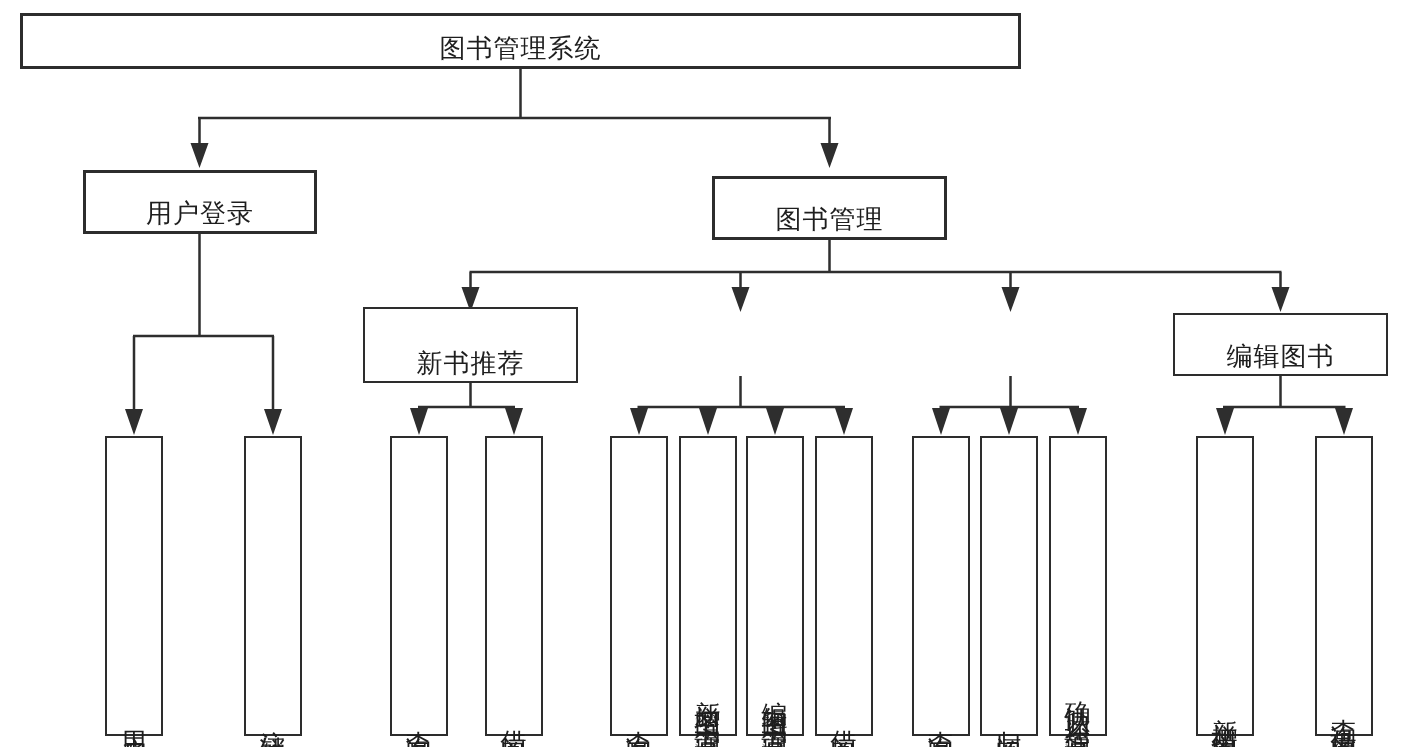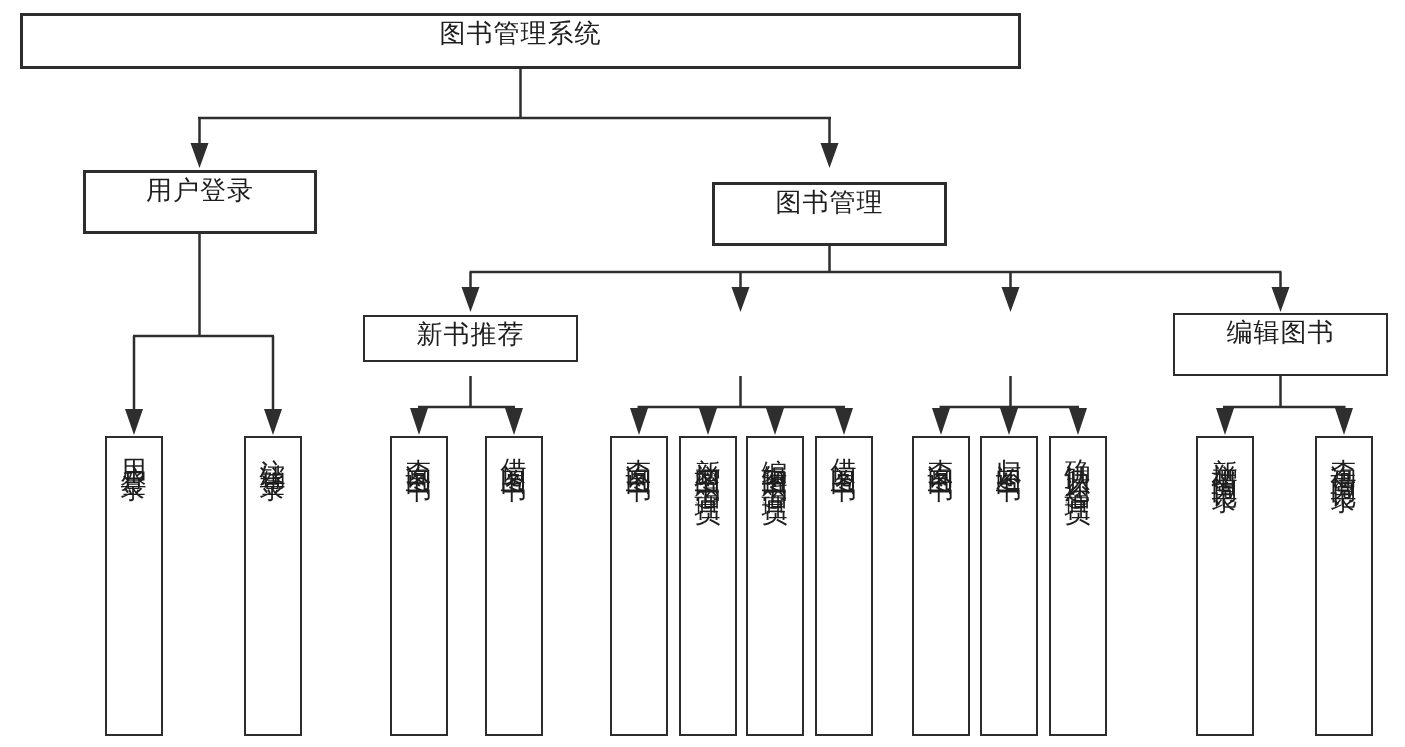--- a/index.html
+++ b/index.html
@@ -4,21 +4,21 @@
 <style>
   html,body{margin:0;padding:0;background:#fff;}
   .stage{
     position:relative;width:1405px;height:747px;background:#ffffff;
     font-family:"DejaVu Sans","Liberation Sans",sans-serif;
     color:#1e1e1e;overflow:hidden;
   }
   .wires{position:absolute;left:0;top:0;width:1405px;height:747px;z-index:1;}
   .box{
     position:absolute;box-sizing:border-box;background:#ffffff;
-    border:2px solid #2d2d2d;display:flex;align-items:flex-start;justify-content:center;
+    border:2px solid #2d2d2d;display:flex;align-items:flex-end;justify-content:center;
     font-size:26px;letter-spacing:1px;z-index:2;white-space:nowrap;
   }
   .root{border-width:3px;}
   .lvl2{border-width:3px;}
   .leaf{top:436px;width:58px;height:300px;border-width:2px;}
   .vtext{
     writing-mode:vertical-lr;text-orientation:mixed;
     line-height:1;letter-spacing:6px;font-size:26px;white-space:nowrap;
   }
   .watermark{
@@ -52,25 +52,25 @@
       M1216 408h18l-9 27z M1335 408h18l-9 27z"></path>
   </svg>
 
   <div class="box root" style="left:20px;top:13px;width:1001px;height:56px">
     <span>图书管理系统</span>
   </div>
 
   <div class="box lvl2" style="left:83px;top:170px;width:234px;height:64px">
     <span>用户登录</span>
   </div>
-  <div class="box lvl2" style="left:712px;top:182px;width:235px;height:64px">
+  <div class="box lvl2" style="left:712px;top:176px;width:235px;height:64px">
     <span>图书管理</span>
   </div>
 
-  <div class="box" style="left:363px;top:315px;width:215px;height:47px">
+  <div class="box" style="left:363px;top:307px;width:215px;height:76px">
     <span>新书推荐</span>
   </div>
   <div class="box" style="left:1173px;top:313px;width:215px;height:63px">
     <span>编辑图书</span>
   </div>
 
   <div class="box leaf" style="left:105px">
     <span class="vtext">用户登录</span>
   </div>
   <div class="box leaf" style="left:244px">

